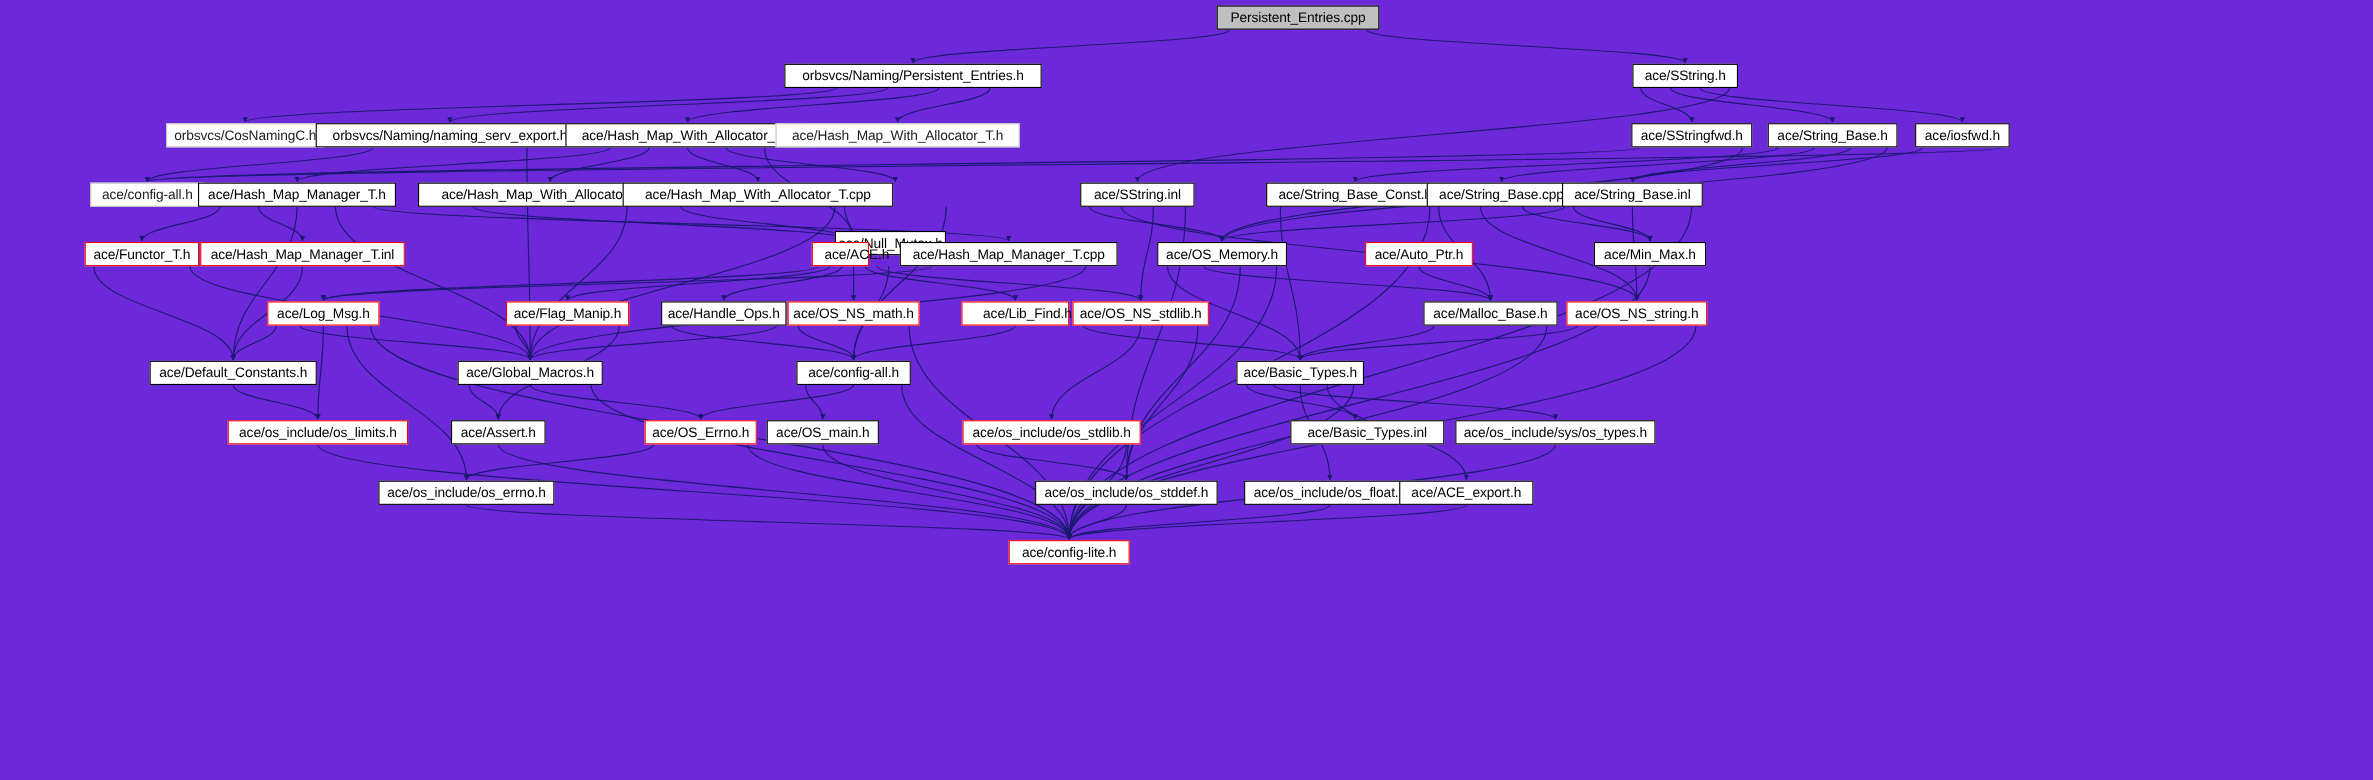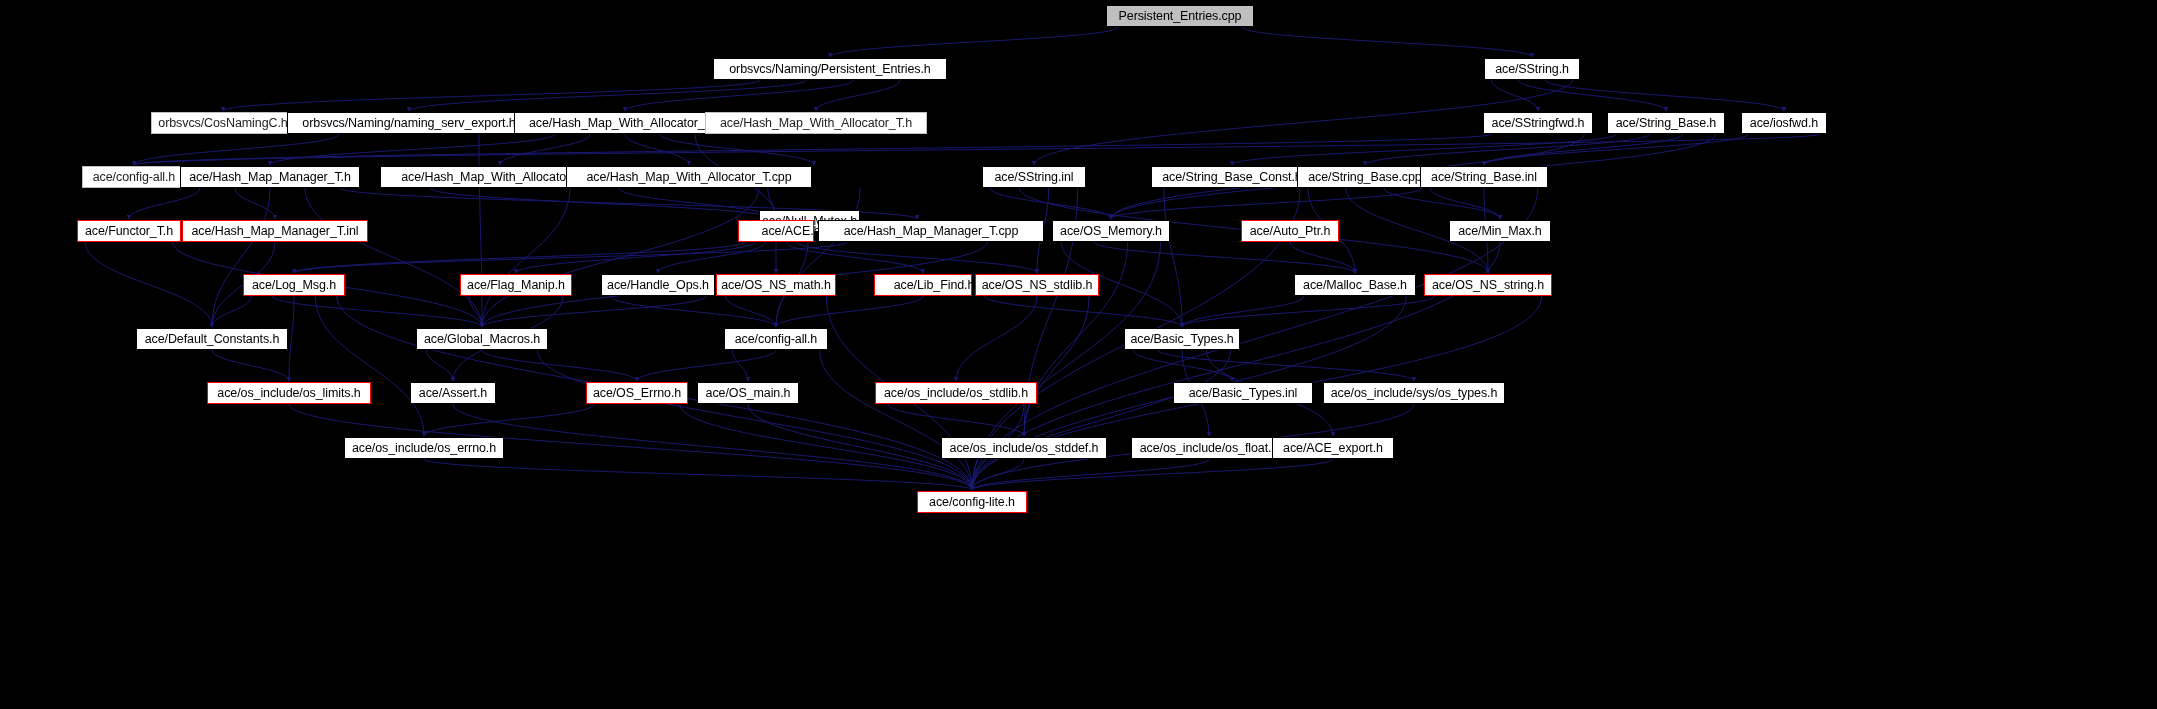--- a/index.html
+++ b/index.html
@@ -4,21 +4,21 @@
 <style>
   html, body {
     margin: 0;
     padding: 0;
     background: #ffffff;
   }
   #graph-root {
     position: relative;
     width: 2157px;
     height: 709px;
-    background: #000000;
+    background: #6d28d9;
     font-family: "Liberation Sans", sans-serif;
     overflow: hidden;
   }
   #edge-layer {
     position: absolute;
     left: 0;
     top: 0;
     width: 2157px;
     height: 709px;
     pointer-events: none;
@@ -235,24 +235,24 @@
       </div>
       <div class="gnode" style="left: 1420px; top: 166px; width: 128px;">
         <span>ace/String_Base.inl</span>
       </div>
       <div class="gnode alert" style="left: 77px; top: 220px; width: 104px;">
         <span>ace/Functor_T.h</span>
       </div>
       <div class="gnode alert" style="left: 182px; top: 220px; width: 186px;">
         <span>ace/Hash_Map_Manager_T.inl</span>
       </div>
-      <div class="gnode alert" style="left: 738px; top: 220px; width: 76px; padding-left: 36px;">
+      <div class="gnode alert" style="left: 738px; top: 220px; width: 52px; padding-left: 36px;">
         <span>ace/ACE.h</span>
       </div>
-      <div class="gnode" style="left: 818px; top: 220px; width: 226px;">
+      <div class="gnode" style="left: 818px; top: 220px; width: 198px;">
         <span>ace/Hash_Map_Manager_T.cpp</span>
       </div>
       <div class="gnode" style="left: 1052px; top: 220px; width: 118px; align-items: center;">
         <span>ace/OS_Memory.h</span>
       </div>
       <div class="gnode alert" style="left: 1241px; top: 220px; width: 98px;">
         <span>ace/Auto_Ptr.h</span>
       </div>
       <div class="gnode" style="left: 1449px; top: 220px; width: 102px;">
         <span>ace/Min_Max.h</span>

